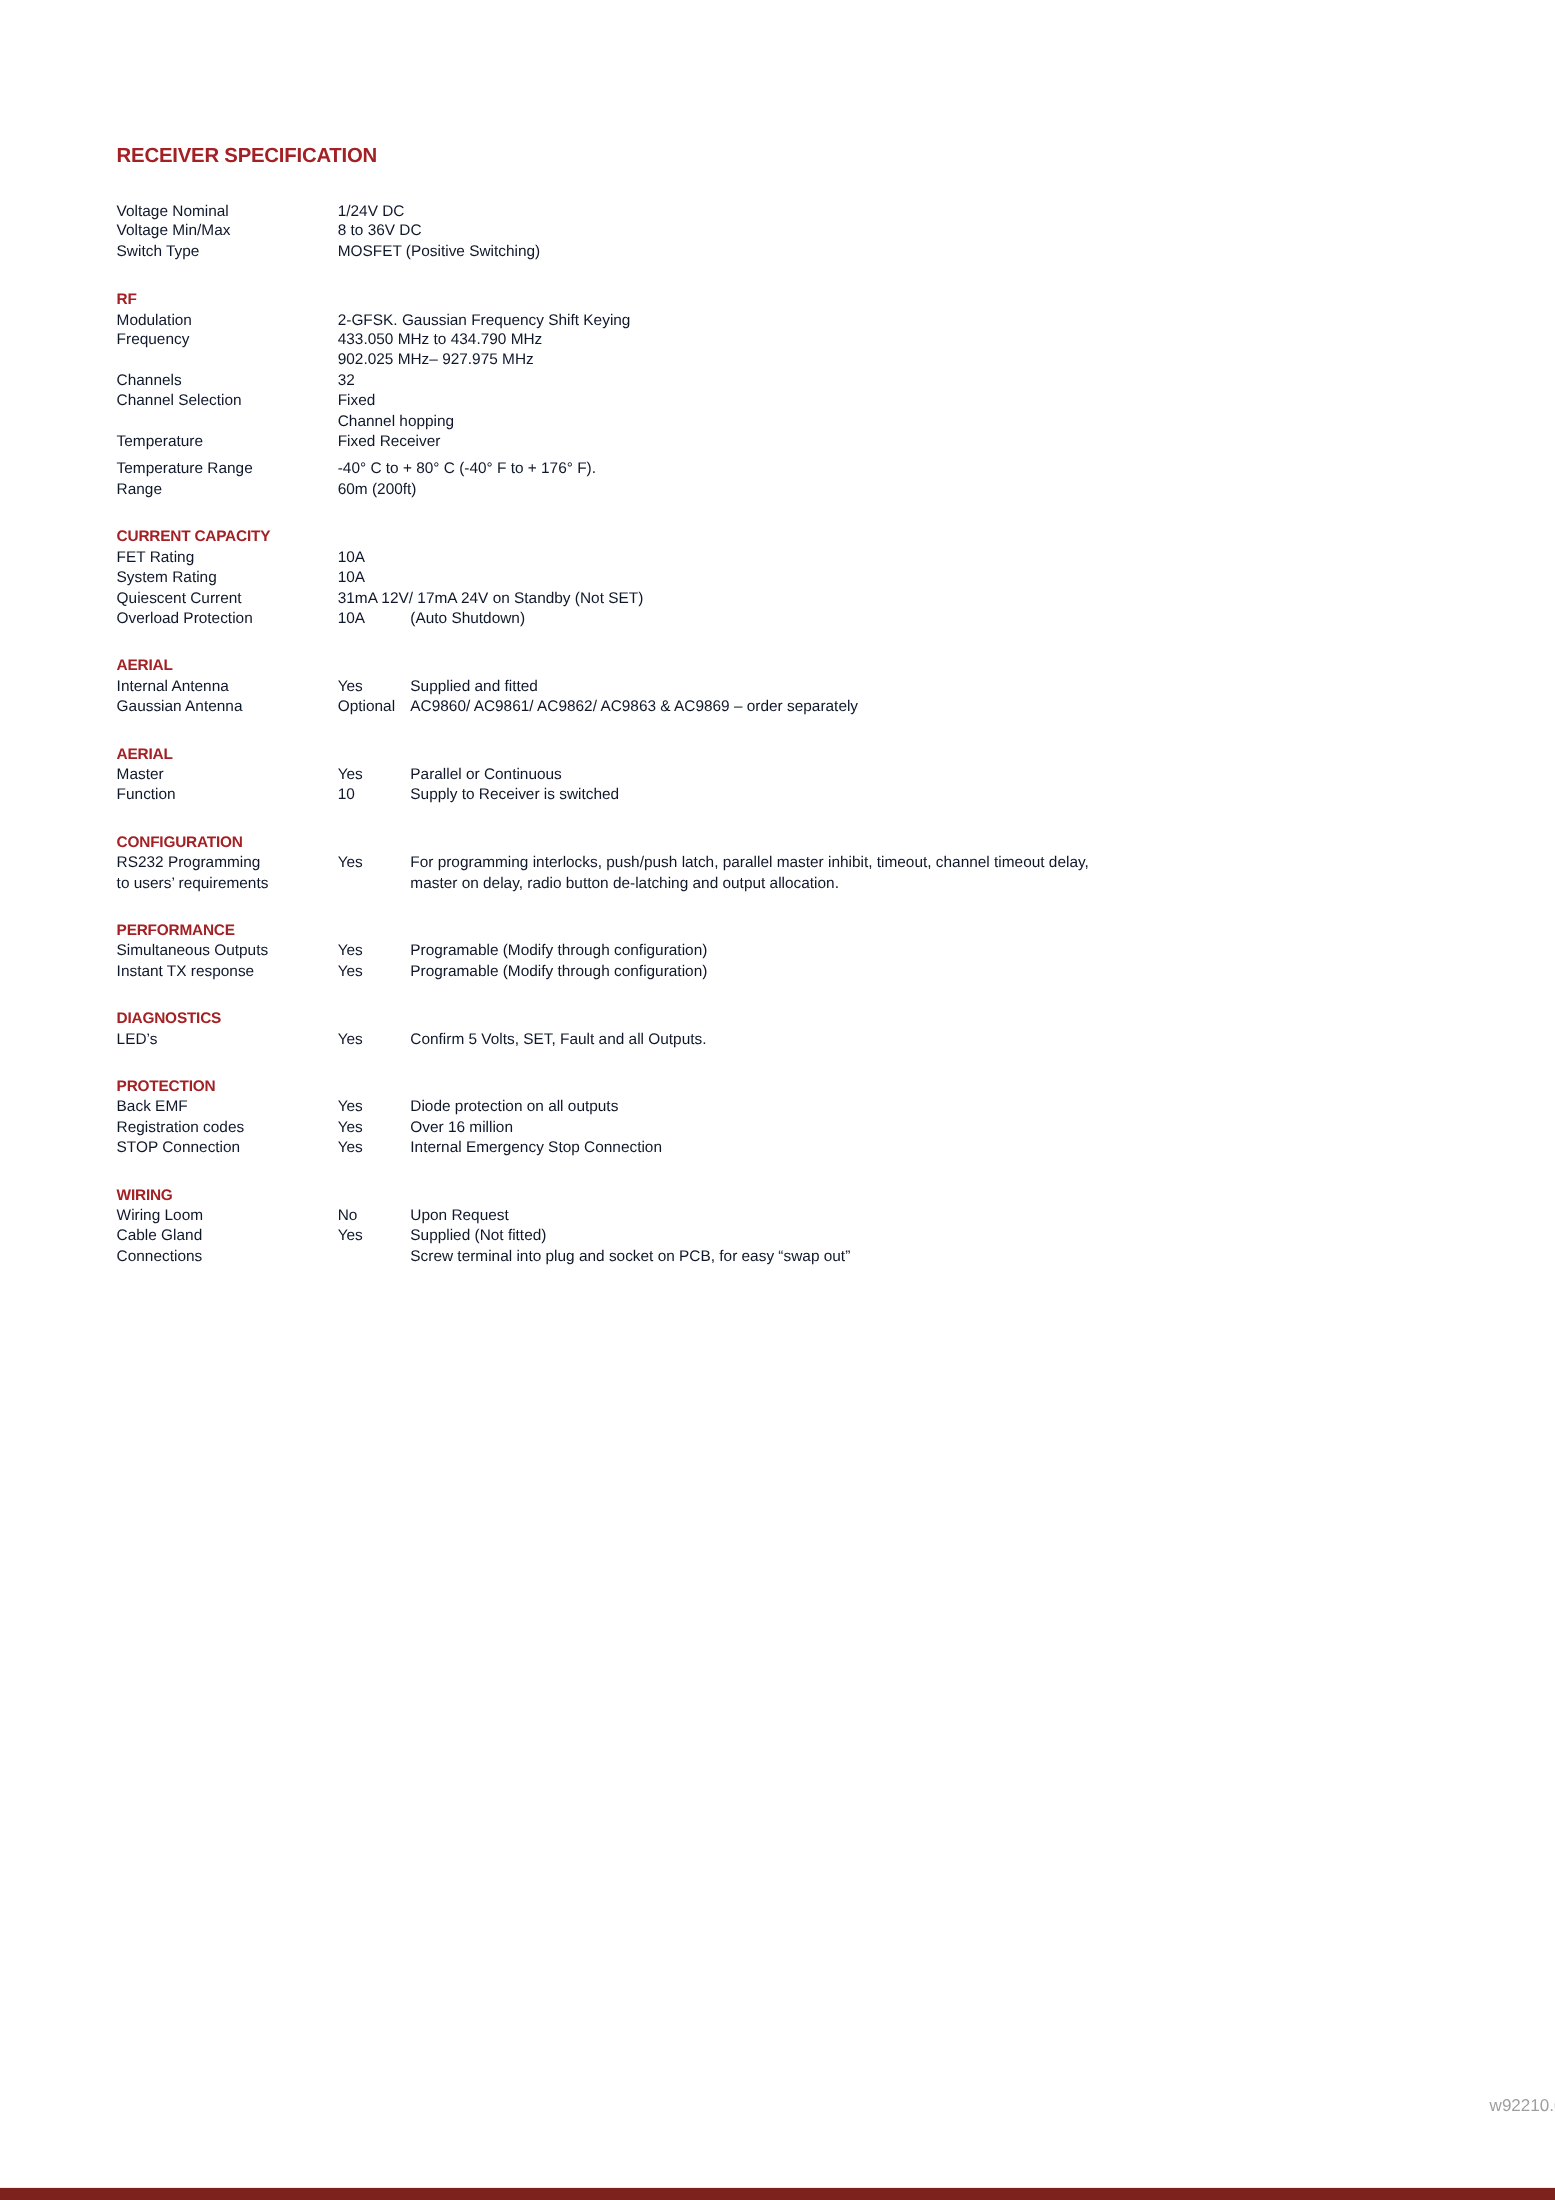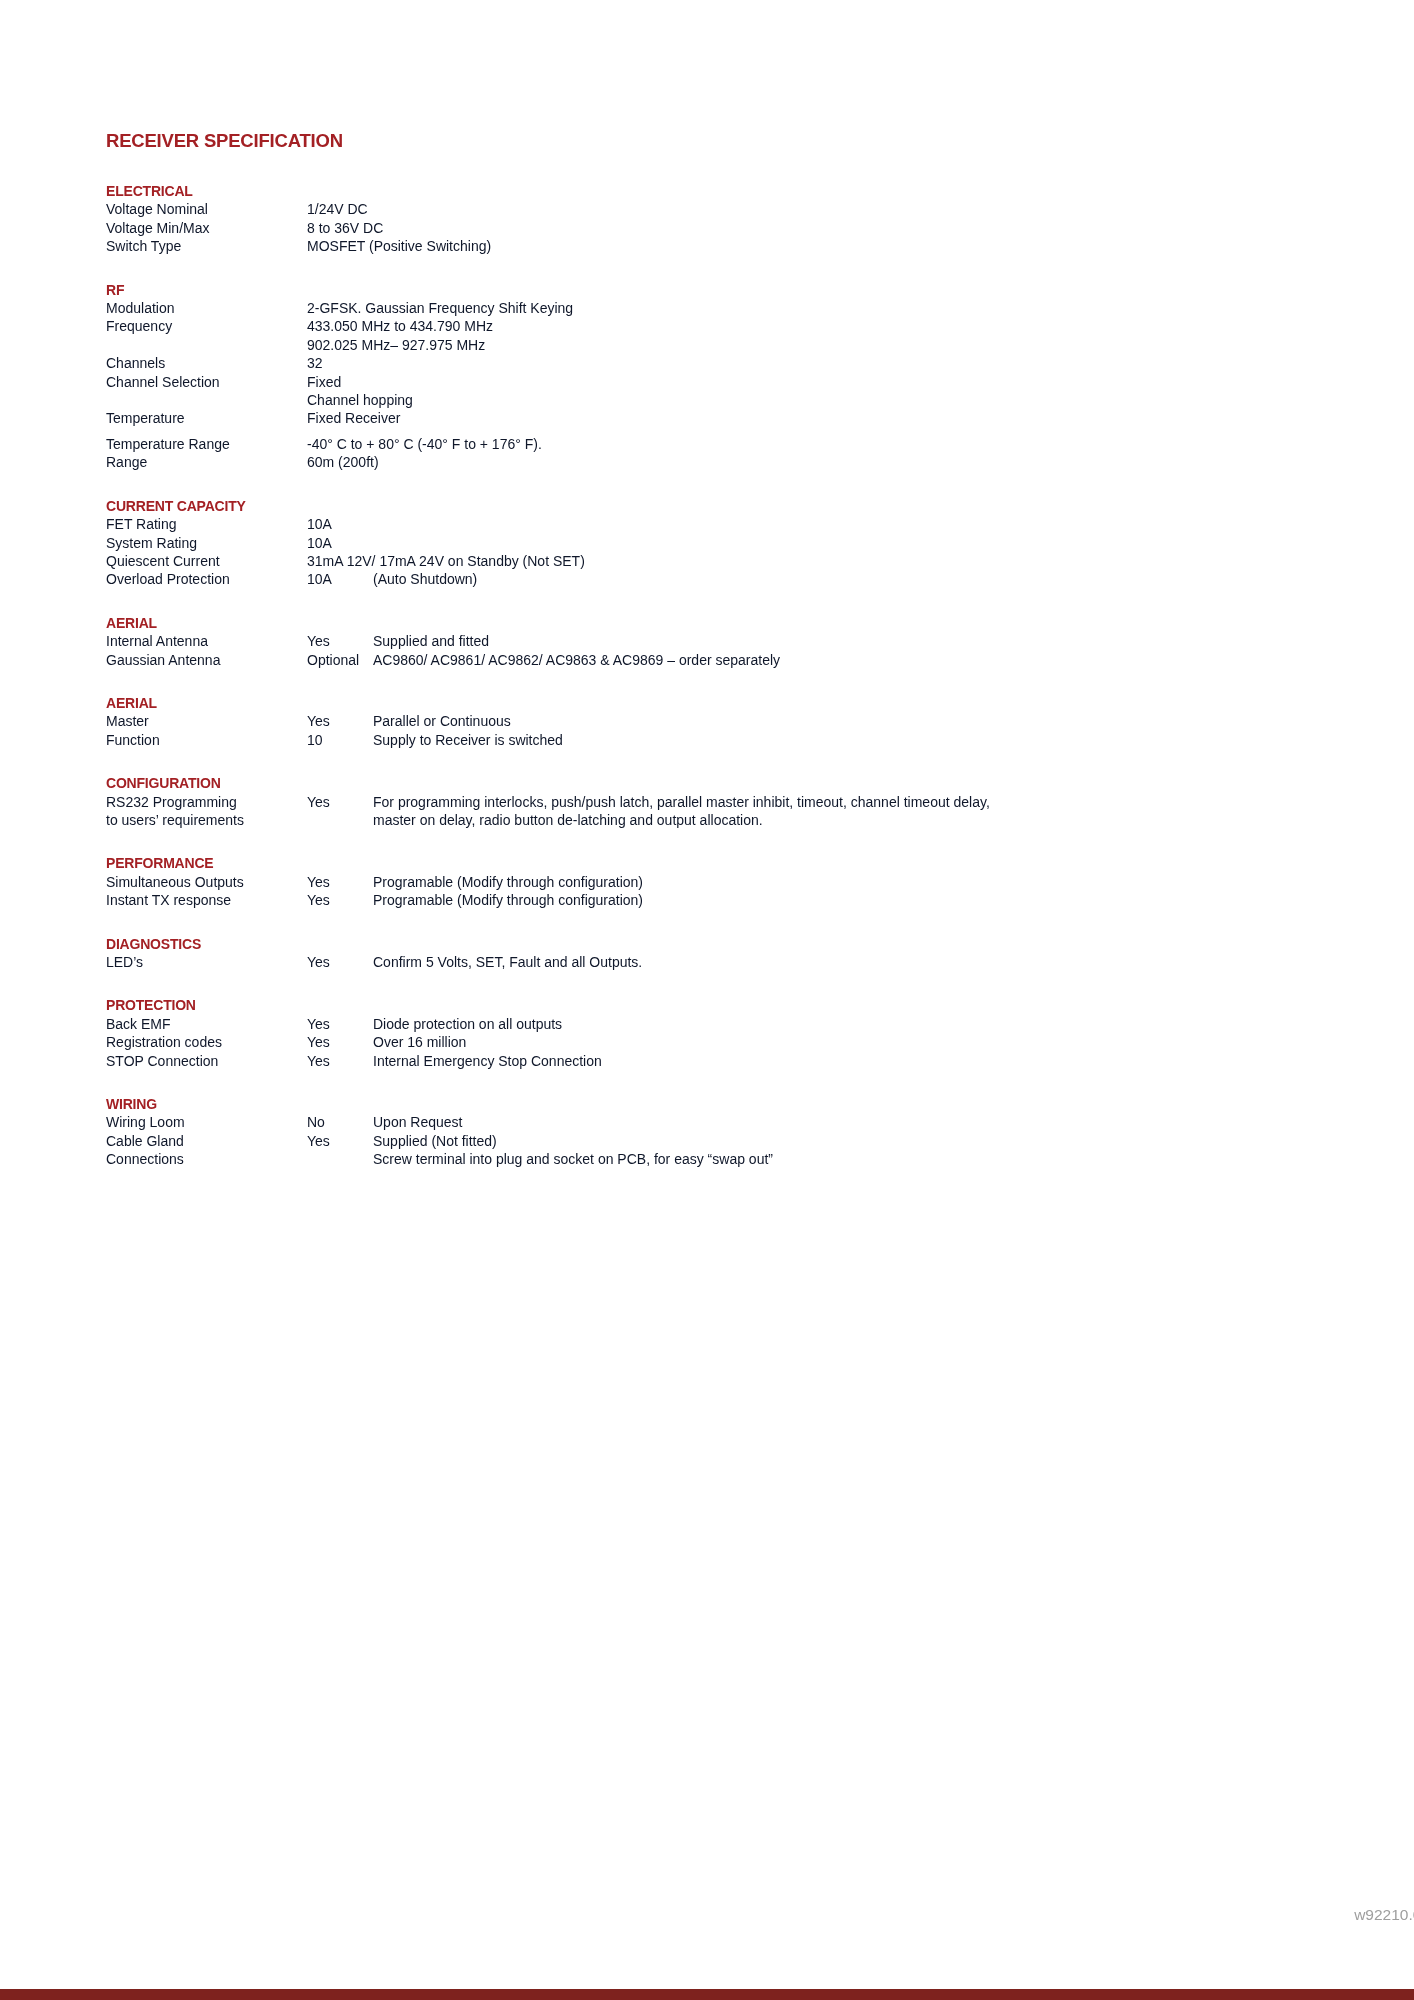--- a/index.html
+++ b/index.html
@@ -45,21 +45,20 @@
 </style>
 </head>
 <body>
 
 <div class="page">
   <div class="content">
 
     <h1 class="doc-title">RECEIVER SPECIFICATION</h1>
 
     <div class="spec-section">
-      <h2 class="section-header">ELECTRICAL</h2>
       <div class="row">
         <span class="lbl">Voltage Nominal</span>
         <span class="val">1/24V DC</span>
         <span class="desc"></span>
       </div>
       <div class="row">
         <span class="lbl">Voltage Min/Max</span>
         <span class="val">8 to 36V DC</span>
         <span class="desc"></span>
       </div>

